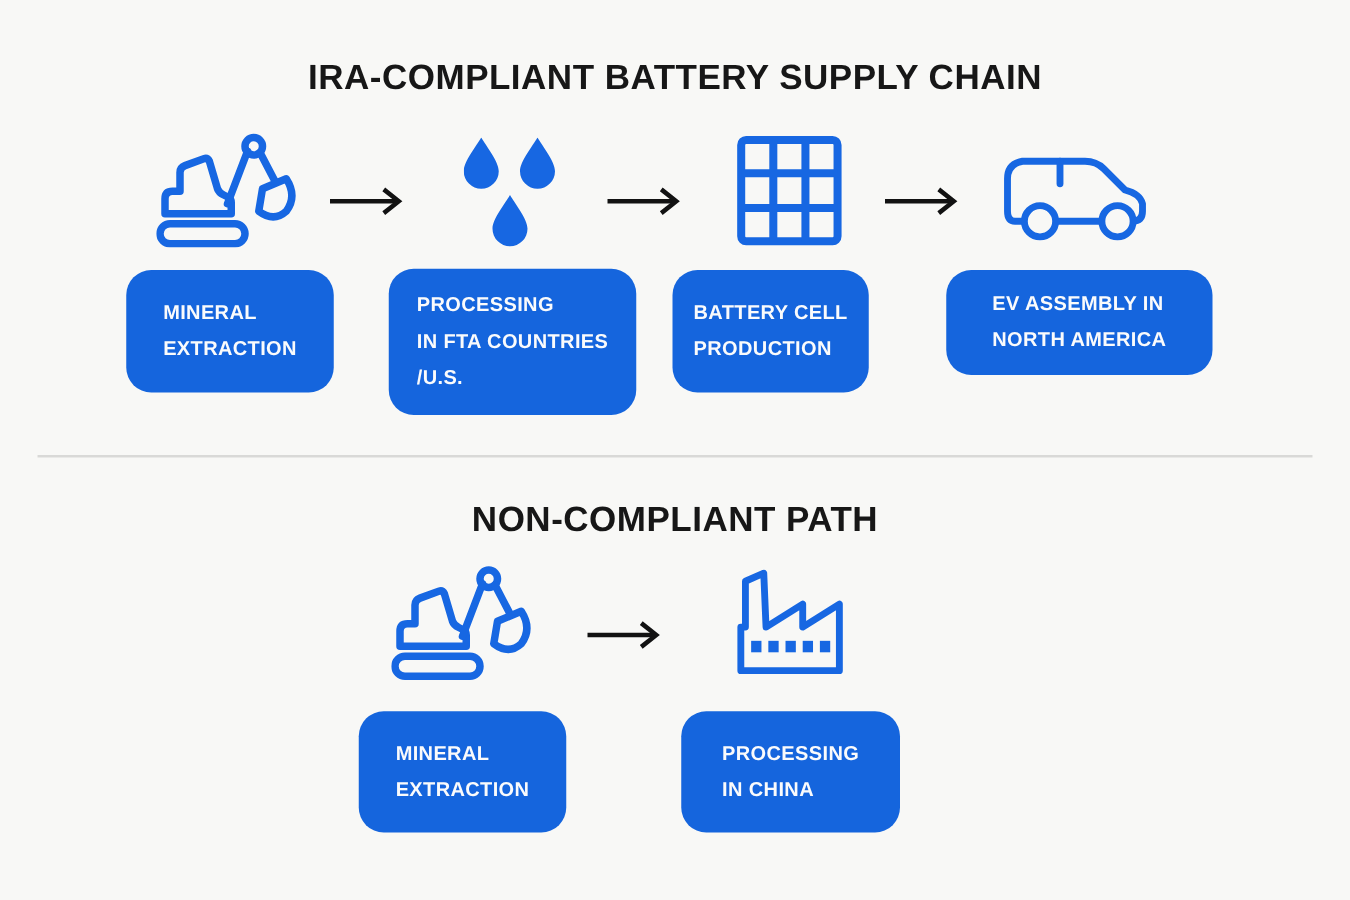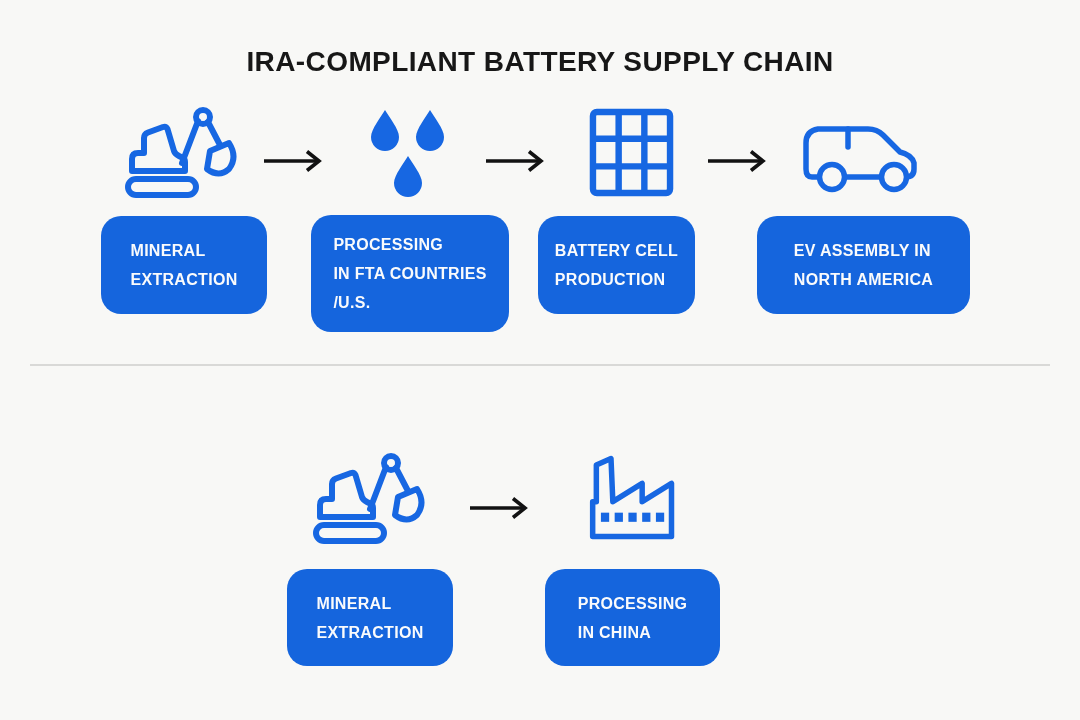--- a/index.html
+++ b/index.html
@@ -92,25 +92,26 @@
   <div class="box" style="left:101px;top:216px;width:166px;height:98px">MINERAL
 EXTRACTION</div>
 
   <div class="box" style="left:311px;top:215px;width:198px;height:117px">PROCESSING
 IN FTA COUNTRIES
 /U.S.</div>
 
   <div class="box" style="left:538px;top:216px;width:157px;height:98px">BATTERY CELL
 PRODUCTION</div>
 
-  <div class="box" style="left:757px;top:216px;width:213px;height:98px">EV ASSEMBLY IN
+  <div class="box" style="left:757px;top:216px;width:213px;height:84px">EV ASSEMBLY IN
 NORTH AMERICA</div>
 
   <div class="divider" style="left:30px;top:364px;width:1020px;height:2px"></div>
 
+  <h1 class="section-title" style="top:400px">NON-COMPLIANT PATH</h1>
 
   <div class="icon" style="left:313px;top:452px">
     <svg width="112" height="92" viewBox="0 0 112 90" fill="none" stroke="currentColor" stroke-width="6" stroke-linejoin="round" stroke-linecap="round">
       <rect x="3" y="72" width="68" height="16" rx="8"></rect>
       <path d="M7,64 L7,52 Q7,46 13,46 L19,46 L19,31 Q19,27 23,25.5 L38,20 Q41,19 42.5,22 L49,44 Q50,47 54,49 L58,51 Q60,52 60,55 L60,64 Z"></path>
       <path d="M57,56 L73,14"></path>
       <circle cx="78" cy="10" r="7"></circle>
       <path d="M83,15 L95,38"></path>
       <path d="M85,44 L104,36 Q113,50 104,62 Q94,71 82,62 Z"></path>
     </svg>

